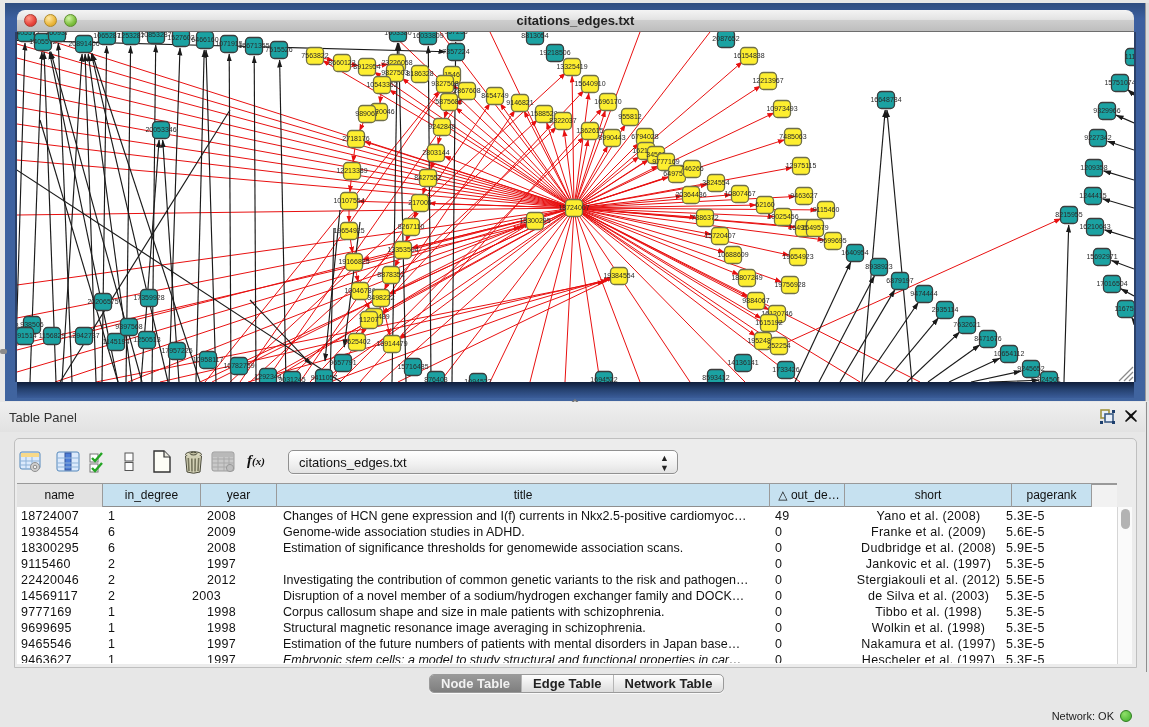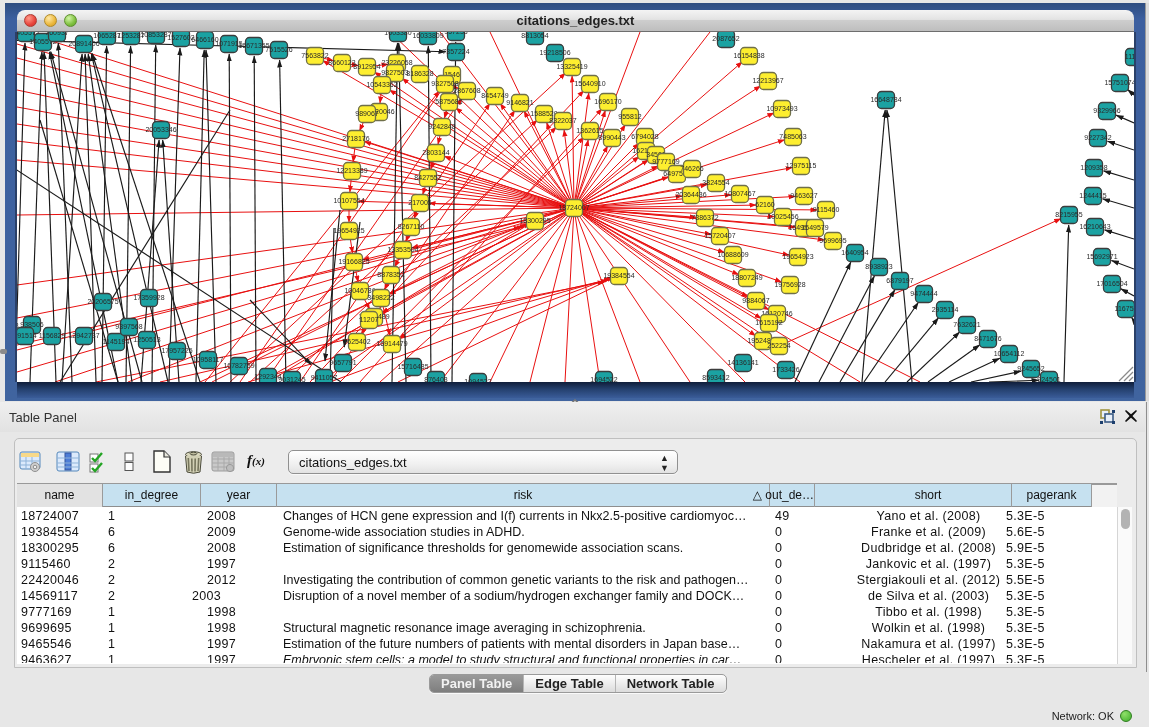--- a/index.html
+++ b/index.html
@@ -613,22 +613,22 @@
  <div class="abs" style="left:247px;top:50px;font-size:15px;color:#111;font-style:italic;font-family:'Liberation Serif',serif;font-weight:bold;">f<span style="font-size:11px">(x)</span></div>
  <div id="combo" class="abs">
       <span class="txt">citations_edges.txt</span>
       <span class="ar">▲<br>▼</span>
     </div>
 
  <div id="thead" class="abs">
    <div class="hc" style="left:0;width:86px;background:#e2e2e2;">name</div>
    <div class="hc" style="left:86px;width:98px;">in_degree</div>
    <div class="hc" style="left:184px;width:76px;">year</div>
-   <div class="hc" style="left:260px;width:493px;">risk</div>
-   <div class="hc" style="left:723px;width:75px;text-align:right;padding-left:4px;">△ out_de…</div>
+   <div class="hc" style="left:260px;width:493px;">title</div>
+   <div class="hc" style="left:753px;width:75px;text-align:center;padding-left:4px;">△ out_de…</div>
    <div class="hc" style="left:828px;width:167px;">short</div>
    <div class="hc" style="left:995px;width:80px;">pagerank</div>
    <div class="abs" style="left:1075px;top:0;width:25px;height:23px;background:#f2f2f2;border-top:1px solid #999;"></div>
  </div>
  <div id="tbody" class="abs"></div>
  <div id="vscroll" class="abs">
       <div id="vthumb"></div>
     </div>
 </div>
 <div id="rowclip" class="abs" style="left:0;top:507px;width:1117px;height:156px;overflow:hidden;">
@@ -682,20 +682,21 @@
       <span style="left:192px">2003</span>
 <span style="left:283px;max-width:492px;overflow:hidden;letter-spacing:0;">Disruption of a novel member of a sodium/hydrogen exchanger family and DOCK…</span>
       <span style="left:775px">0</span>
 <span class="ctr" style="left:845px;width:167px">de Silva et al. (2003)</span>
       <span style="left:1006px">5.3E-5</span>
     </div>
 <div class="trow" style="top:97.7px">
 <span style="left:21px">9777169</span>
       <span style="left:108px">1</span>
       <span style="left:207px">1998</span>
+<span style="left:283px;max-width:492px;overflow:hidden;letter-spacing:0;">Corpus callosum shape and size in male patients with schizophrenia.</span>
       <span style="left:775px">0</span>
 <span class="ctr" style="left:845px;width:167px">Tibbo et al. (1998)</span>
       <span style="left:1006px">5.3E-5</span>
     </div>
 <div class="trow" style="top:113.6px">
 <span style="left:21px">9699695</span>
       <span style="left:108px">1</span>
       <span style="left:207px">1998</span>
 <span style="left:283px;max-width:492px;overflow:hidden;letter-spacing:0;">Structural magnetic resonance image averaging in schizophrenia.</span>
       <span style="left:775px">0</span>
@@ -715,18 +716,18 @@
 <span style="left:21px">9463627</span>
       <span style="left:108px">1</span>
       <span style="left:207px">1997</span>
 <span style="left:283px;max-width:492px;overflow:hidden;letter-spacing:0;font-style:italic;">Embryonic stem cells: a model to study structural and functional properties in car…</span>
       <span style="left:775px">0</span>
 <span class="ctr" style="left:845px;width:167px">Hescheler et al. (1997)</span>
       <span style="left:1006px">5.3E-5</span>
     </div>
 </div>
 <div id="tabs" class="abs">
-  <div class="tab sel">Panel Table</div>
+  <div class="tab sel">Node Table</div>
     <div class="tab div">Edge Table</div>
     <div class="tab div">Network Table</div>
 </div>
 <div id="memory" class="abs">Network: OK</div>
 <div id="memdot" class="abs"></div>
 <div class="abs" style="left:1146px;top:402px;width:1px;height:270px;background:#8e8e8e;"></div>
 </body></html>

